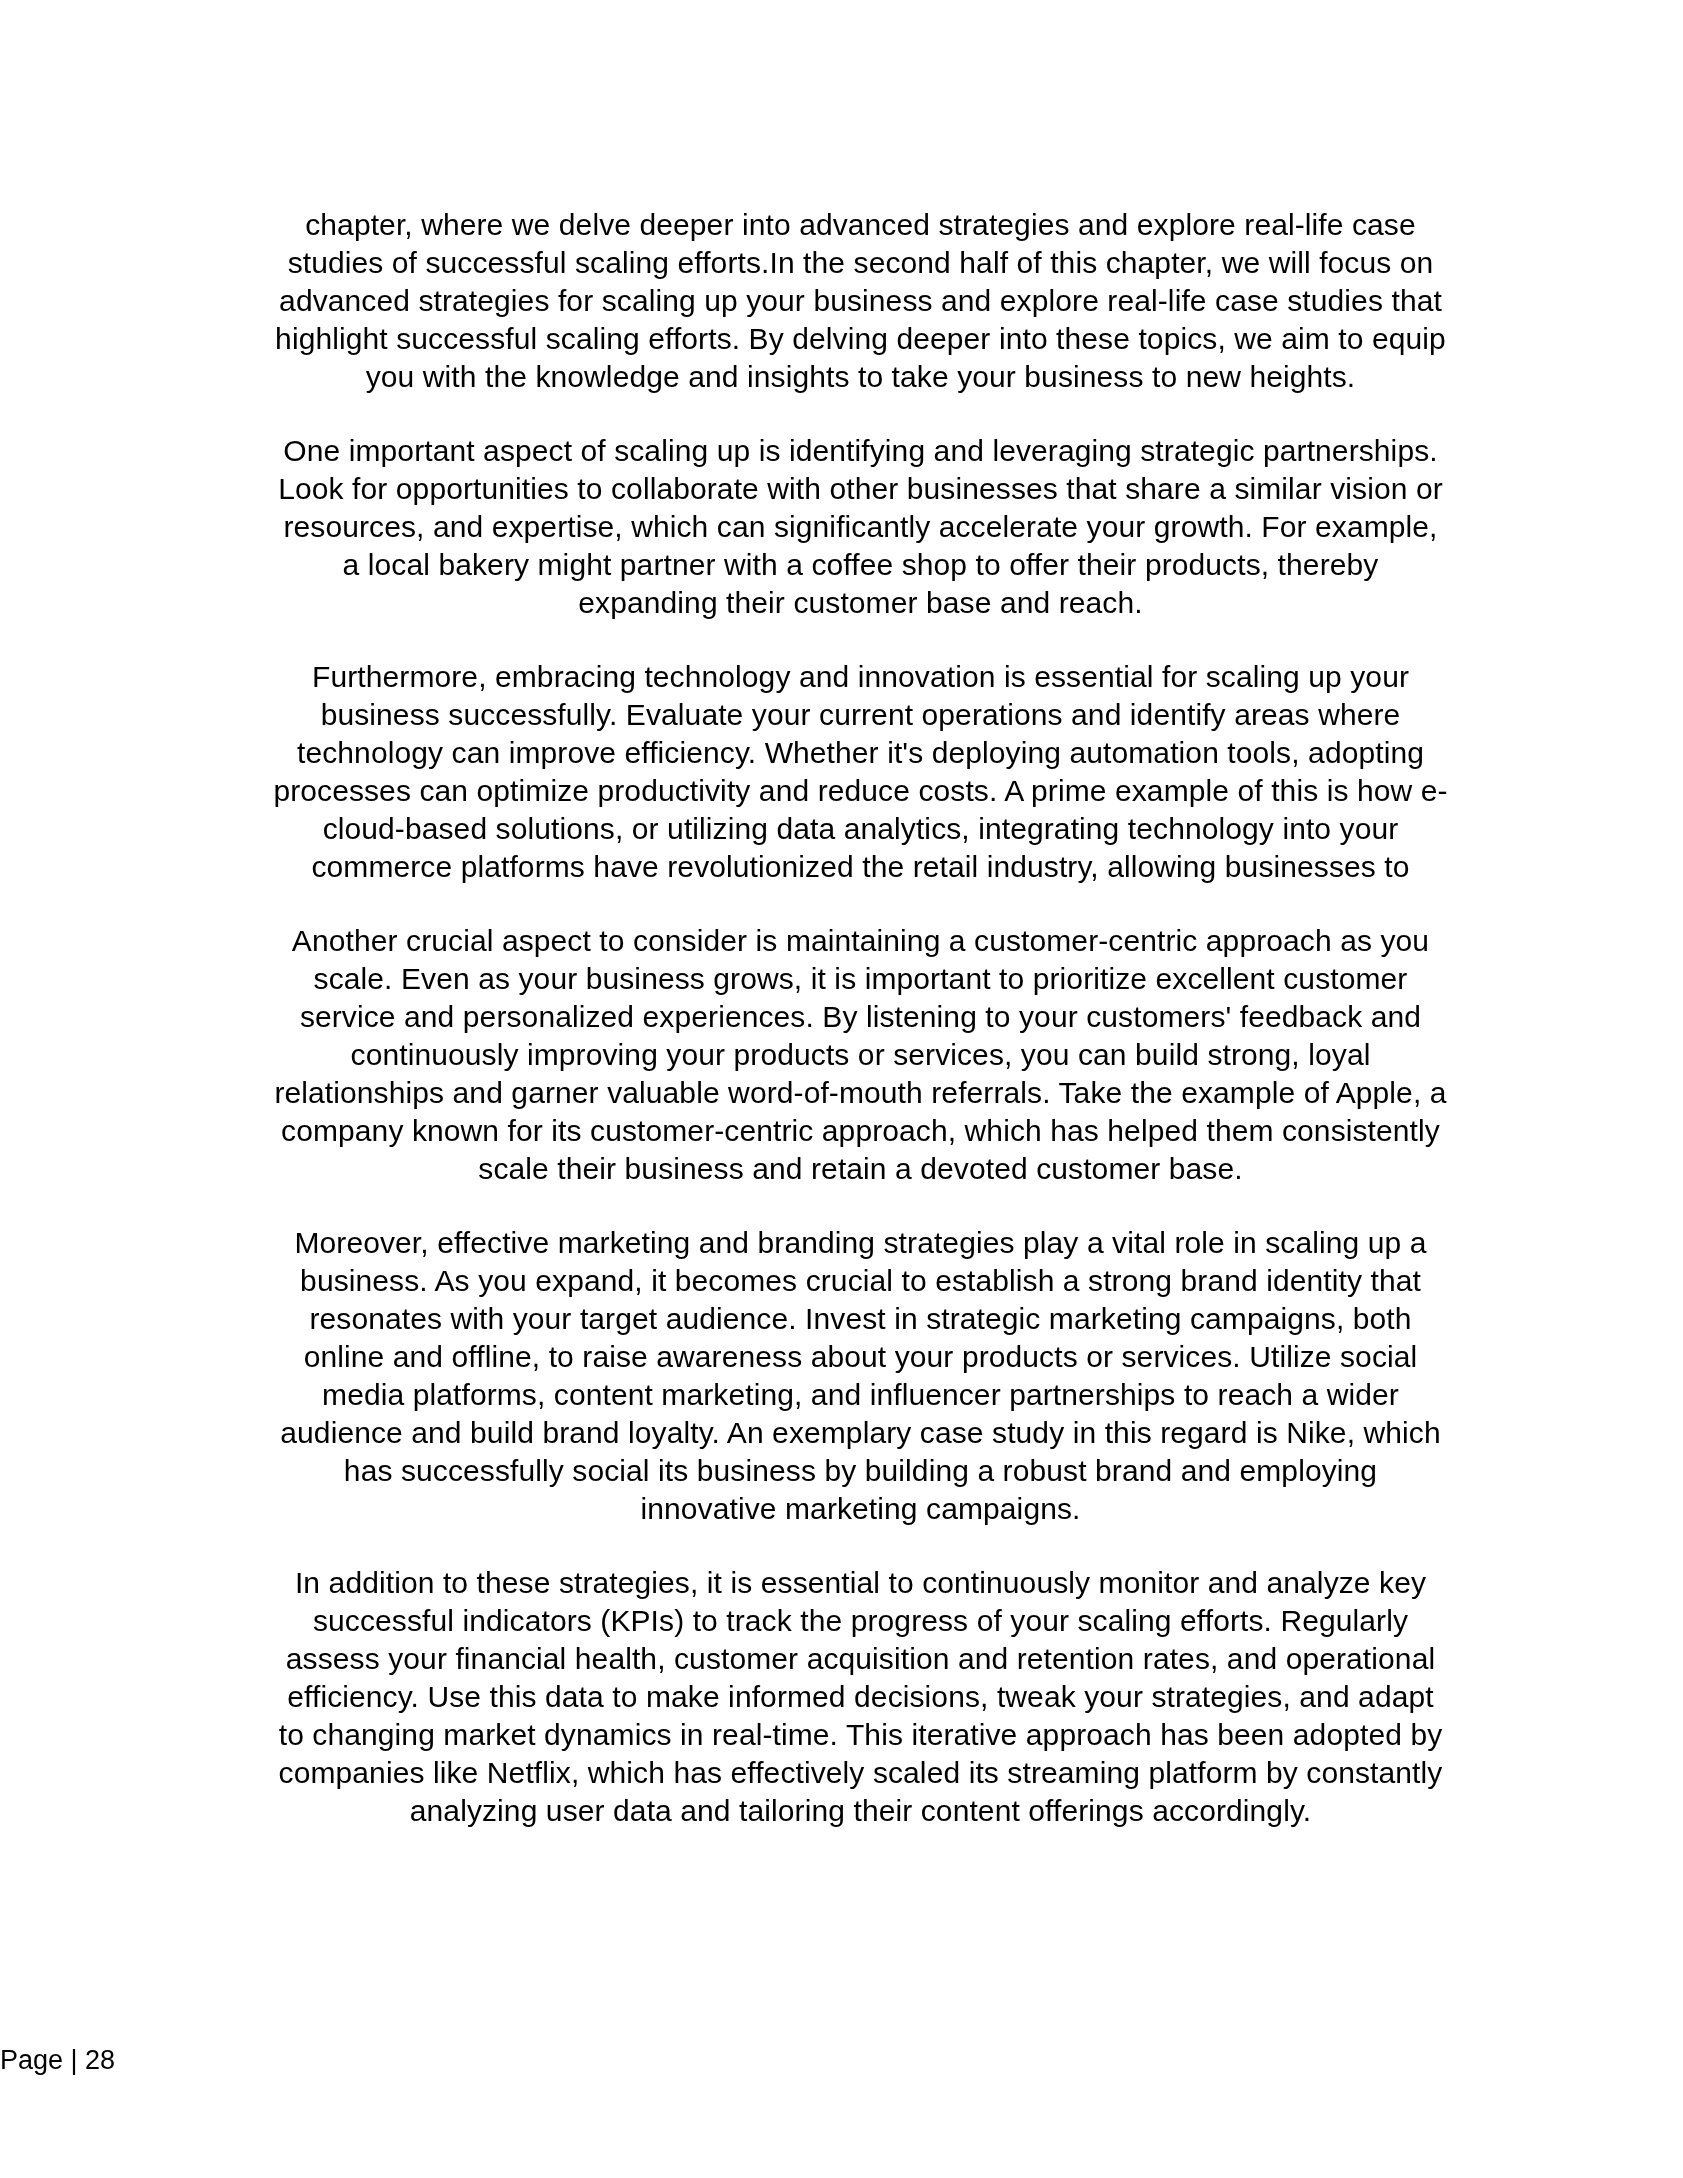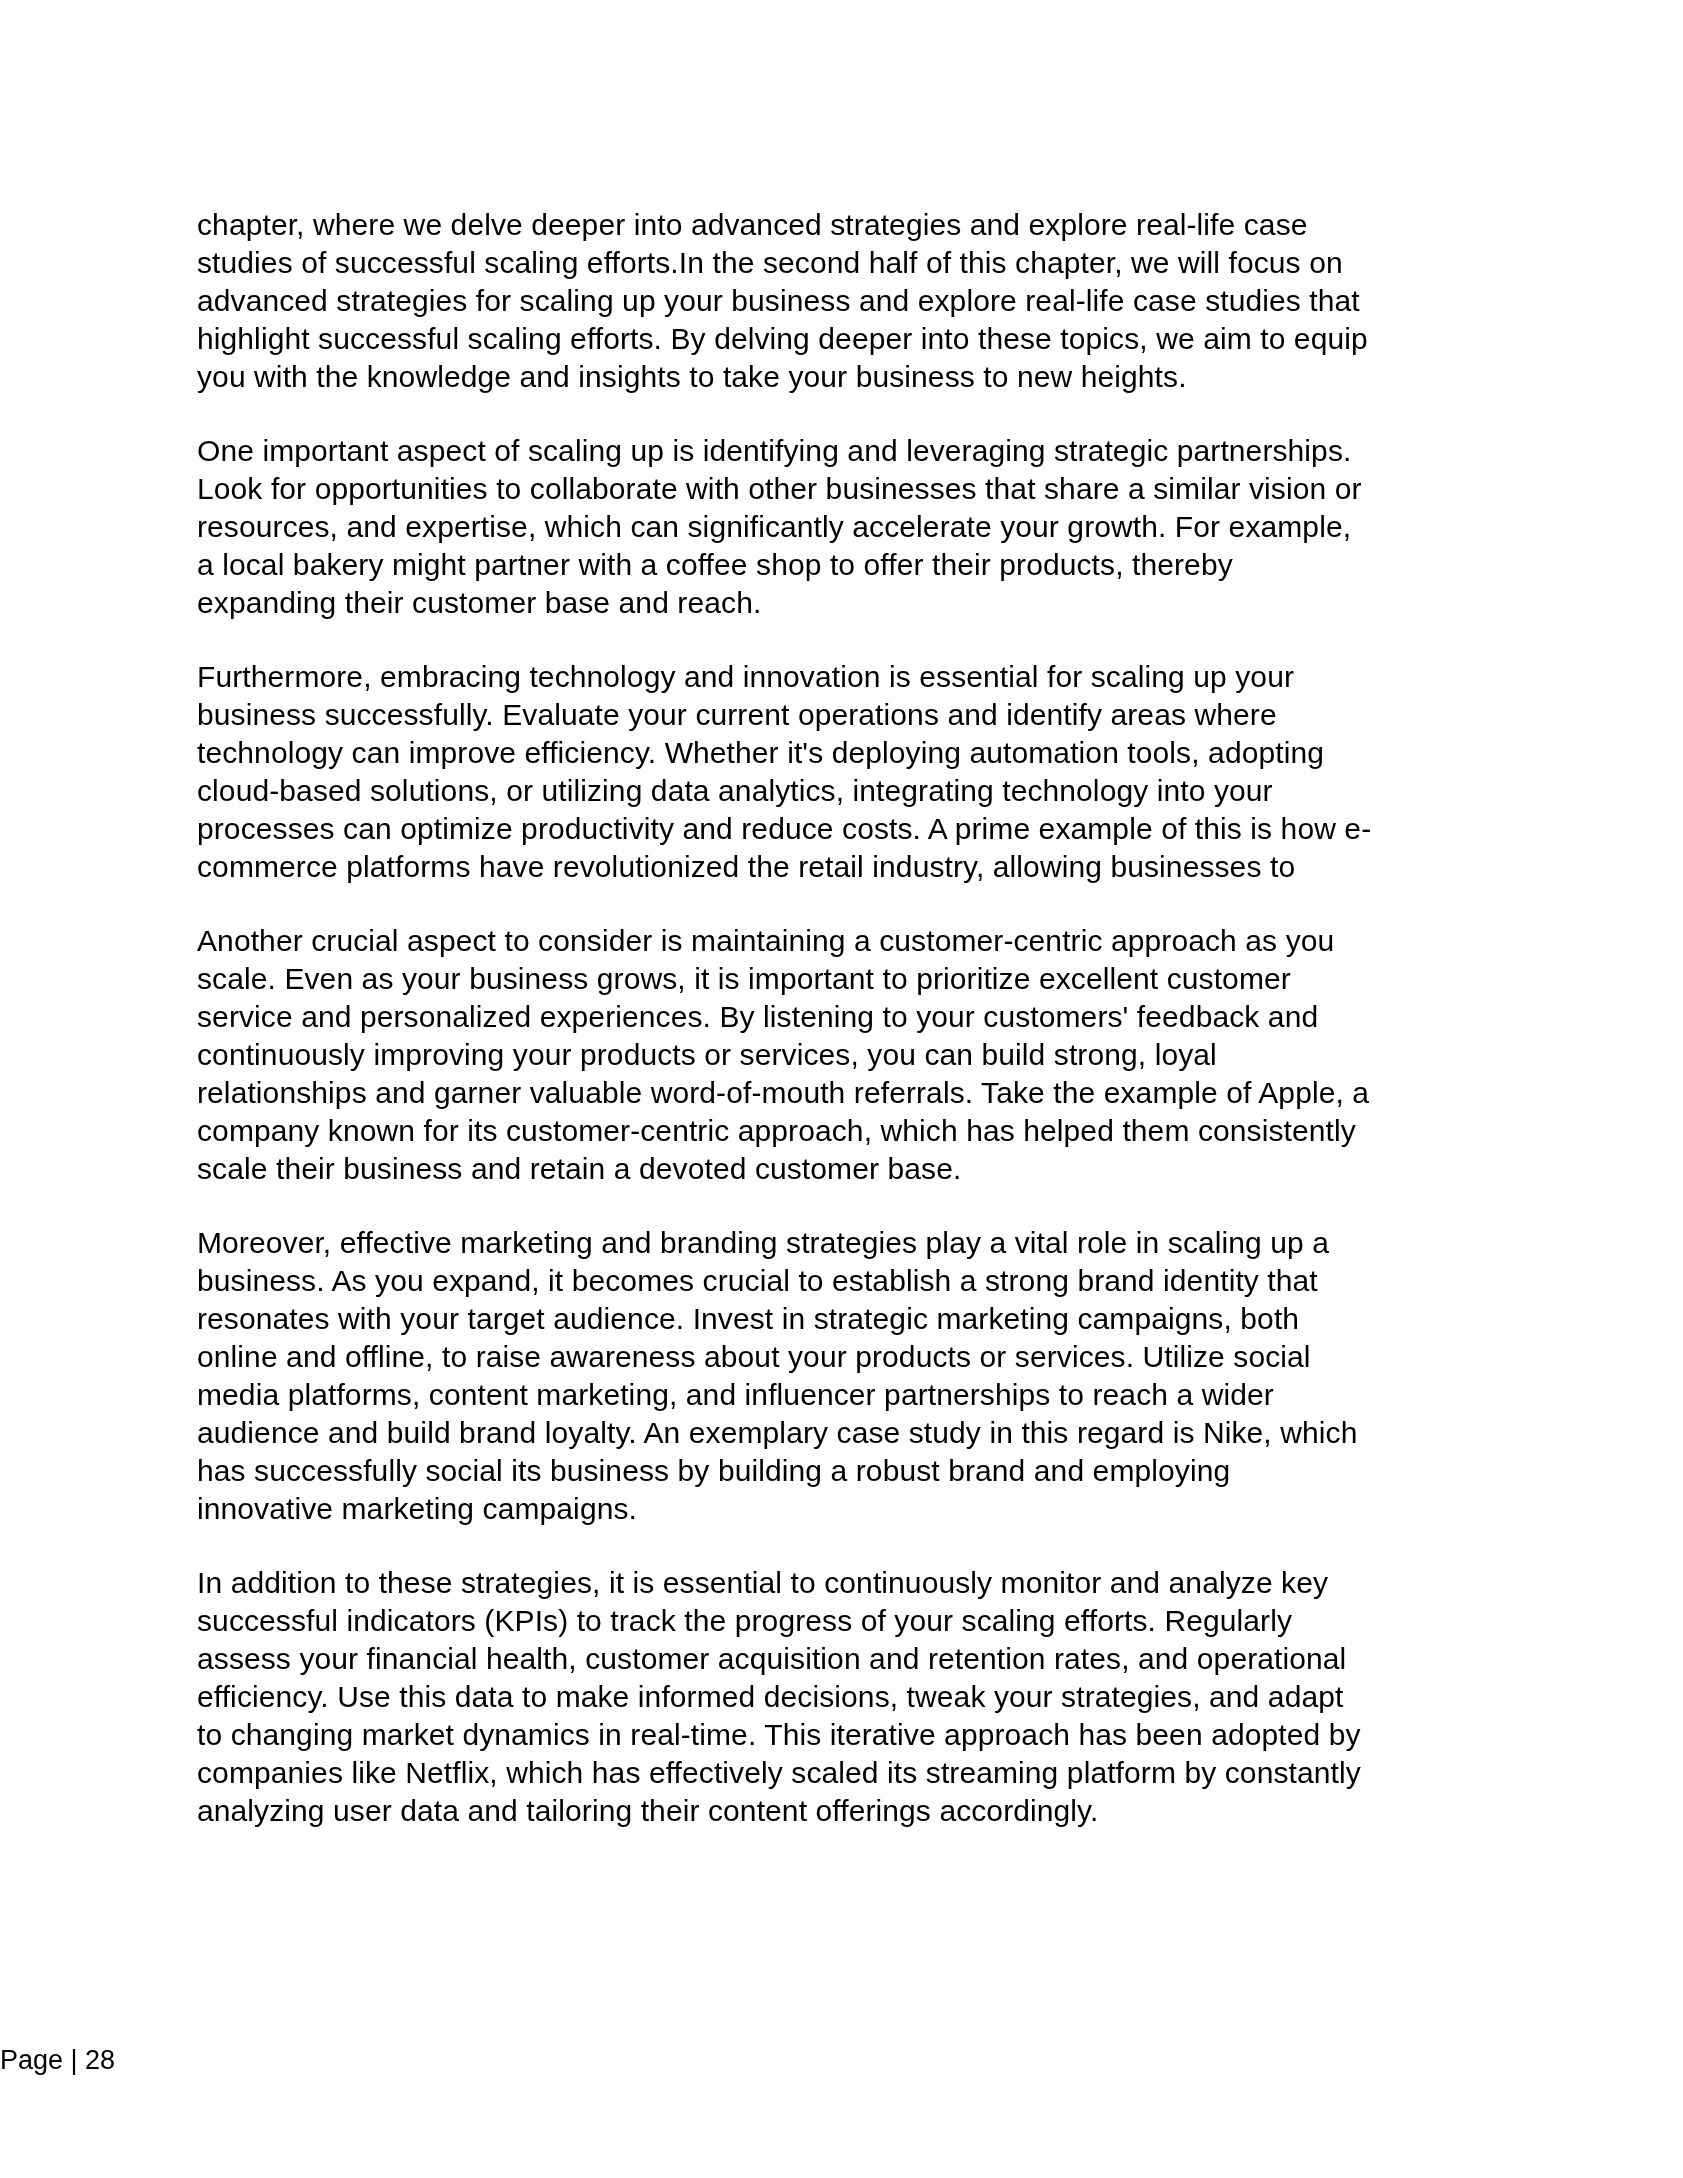--- a/index.html
+++ b/index.html
@@ -23,20 +23,21 @@
     width: 1327px;
   }
   .paragraph {
     margin: 0 0 36px 0;
   }
   .line {
     font-size: 30px;
     line-height: 38px;
     white-space: pre;
     letter-spacing: 0.1px;
+    text-align: center;
   }
   .footer {
     position: absolute;
     left: 0;
     top: 2041px;
     width: 1683px;
     font-size: 27px;
     line-height: 38px;
   }
 </style>
@@ -56,22 +57,22 @@
         <div class="line">One important aspect of scaling up is identifying and leveraging strategic partnerships.</div>
         <div class="line">Look for opportunities to collaborate with other businesses that share a similar vision or</div>
         <div class="line">resources, and expertise, which can significantly accelerate your growth. For example,</div>
         <div class="line">a local bakery might partner with a coffee shop to offer their products, thereby</div>
         <div class="line">expanding their customer base and reach.</div>
       </div>
       <div class="paragraph">
         <div class="line">Furthermore, embracing technology and innovation is essential for scaling up your</div>
         <div class="line">business successfully. Evaluate your current operations and identify areas where</div>
         <div class="line">technology can improve efficiency. Whether it's deploying automation tools, adopting</div>
+        <div class="line">processes can optimize productivity and reduce costs. A prime example of this is how e-</div>
         <div class="line">cloud-based solutions, or utilizing data analytics, integrating technology into your</div>
-        <div class="line">processes can optimize productivity and reduce costs. A prime example of this is how e-</div>
         <div class="line">commerce platforms have revolutionized the retail industry, allowing businesses to</div>
       </div>
       <div class="paragraph">
         <div class="line">Another crucial aspect to consider is maintaining a customer-centric approach as you</div>
         <div class="line">scale. Even as your business grows, it is important to prioritize excellent customer</div>
         <div class="line">service and personalized experiences. By listening to your customers' feedback and</div>
         <div class="line">continuously improving your products or services, you can build strong, loyal</div>
         <div class="line">relationships and garner valuable word-of-mouth referrals. Take the example of Apple, a</div>
         <div class="line">company known for its customer-centric approach, which has helped them consistently</div>
         <div class="line">scale their business and retain a devoted customer base.</div>

